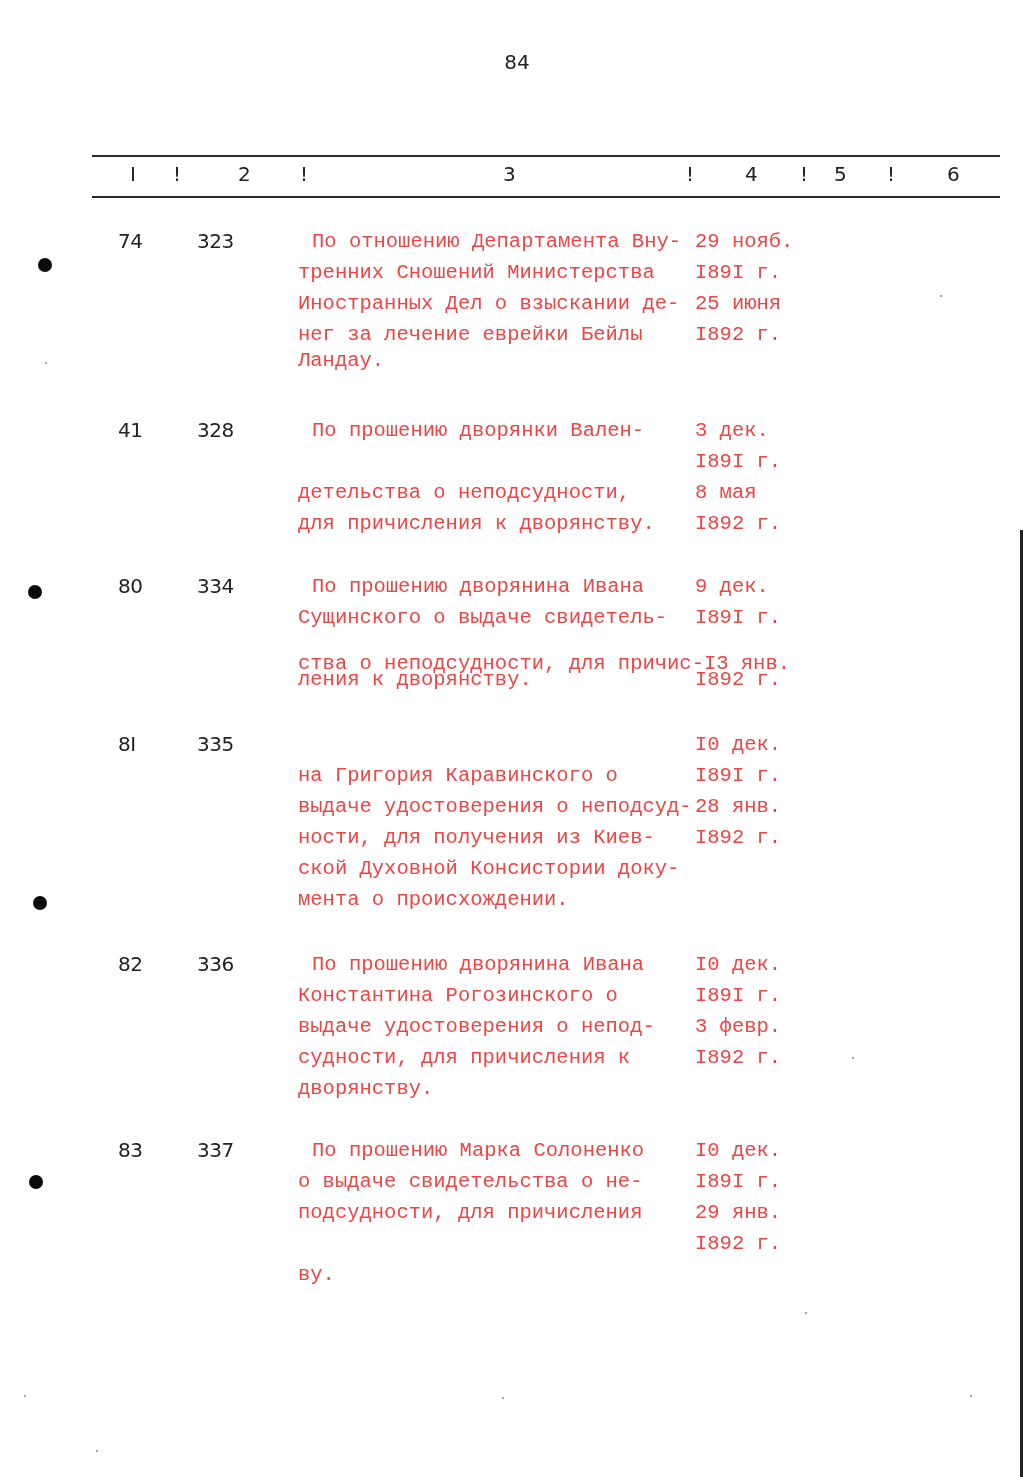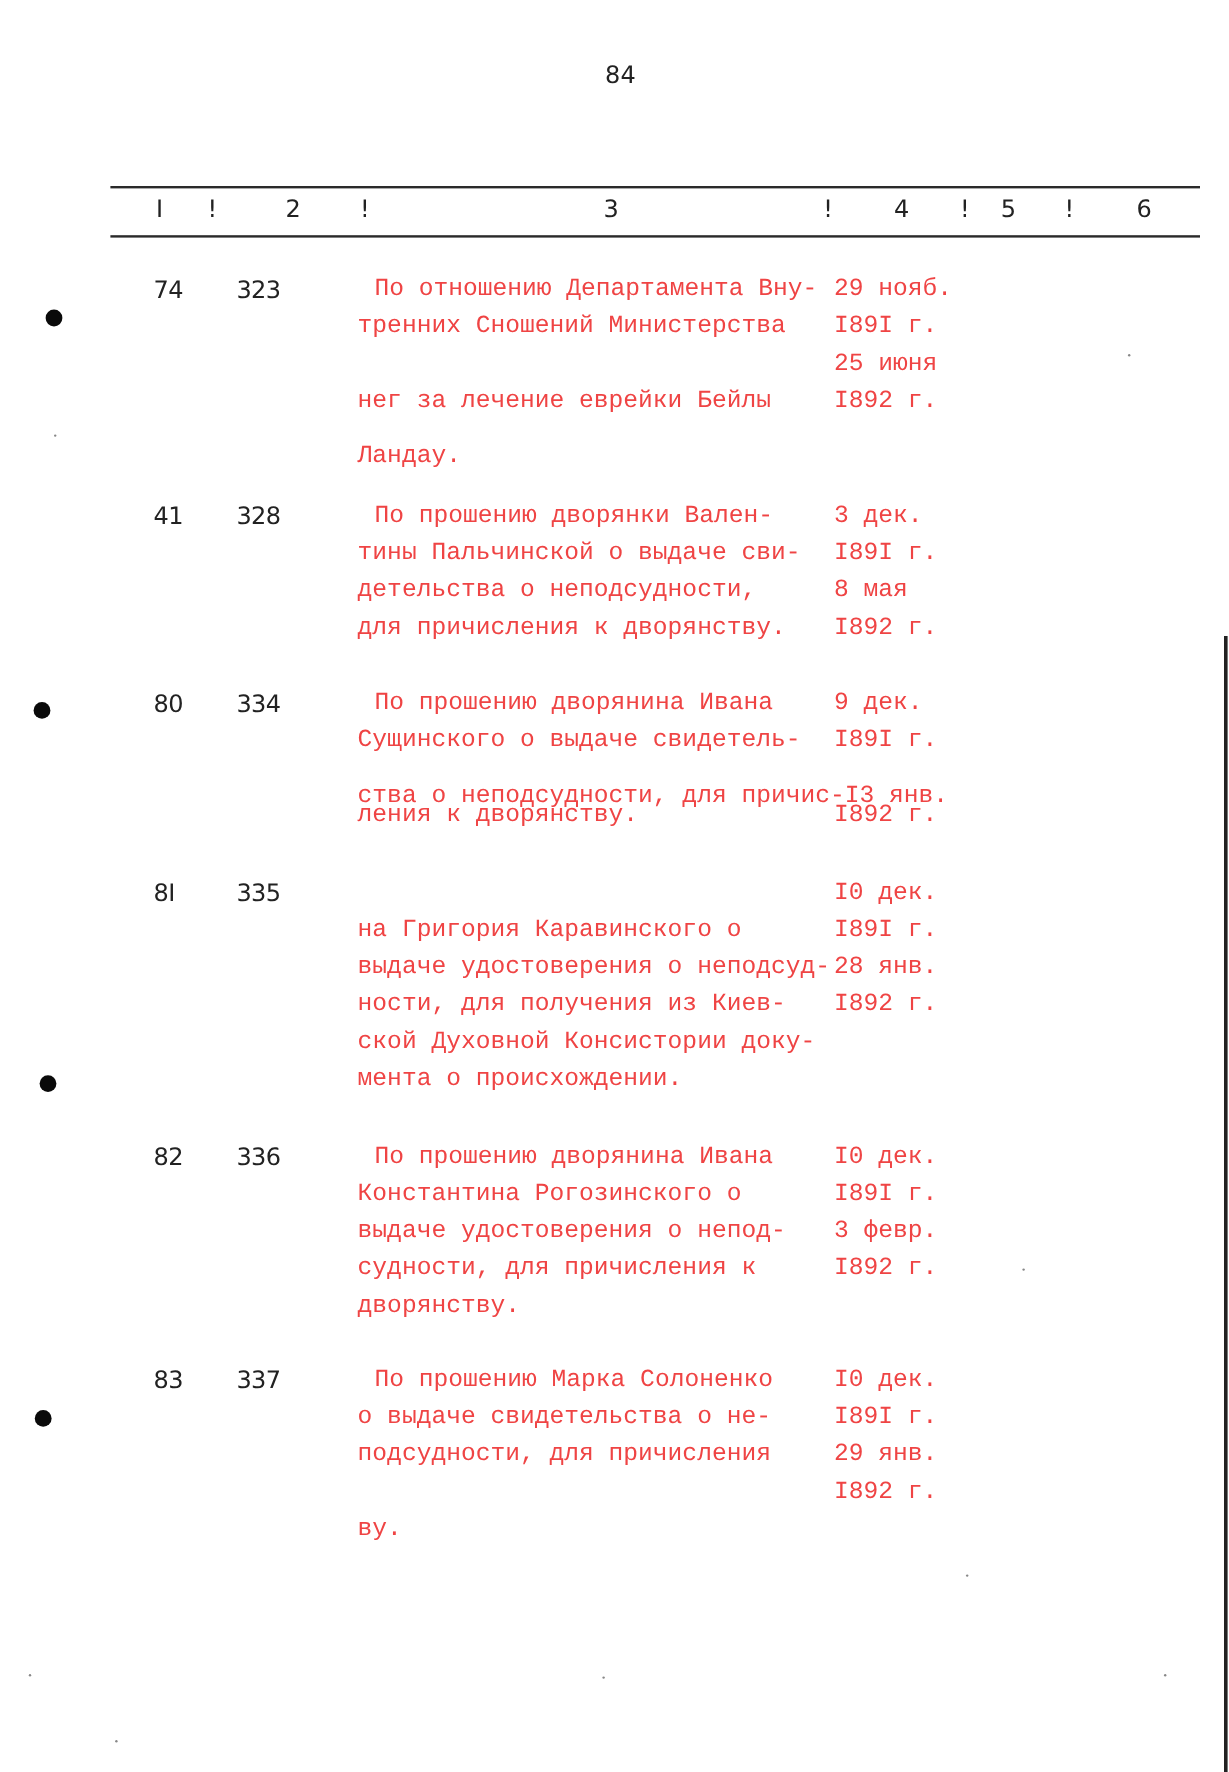--- a/index.html
+++ b/index.html
@@ -52,21 +52,21 @@
     }
     .entry .num1, .entry .num2 {
       position: absolute;
       top: 0;
       font-family: "DejaVu Sans", sans-serif;
       font-size: 20px;
       line-height: 31px;
       letter-spacing: -0.5px;
       color: #222;
     }
-    .entry .num1 { left: 128px; }
+    .entry .num1 { left: 118px; }
     .entry .num2 { left: 197px; }
 
     .line {
       position: absolute;
       left: 298px;
       height: 31px;
       width: 560px;
       font-size: 20.5px;
       line-height: 31px;
       white-space: pre;
@@ -118,29 +118,29 @@
 <div class="header-cell" style="left:834px">5</div>
 <div class="header-cell" style="left:887px">!</div>
 <div class="header-cell" style="left:947px">6</div>
 
 <div id="entries">
     <div class="entry" style="top: 226px;">
       <span class="num1">74</span>
       <span class="num2">323</span>
       <div class="line" style="top: 0px;"><span class="desc first">По отношению Департамента Вну-</span><span class="date" style="left: 397px;">29 нояб.</span></div>
       <div class="line" style="top: 31px;"><span class="desc">тренних Сношений Министерства</span><span class="date" style="left: 397px;">I89I г.</span></div>
-      <div class="line" style="top: 62px;"><span class="date" style="left: 397px;">25 июня</span></div>
+      <div class="line" style="top: 62px;"><span class="desc">Иностранных Дел о взыскании де-</span><span class="date" style="left: 397px;">25 июня</span></div>
       <div class="line" style="top: 93px;"><span class="desc">нег за лечение еврейки Бейлы</span><span class="date" style="left: 397px;">I892 г.</span></div>
-      <div class="line" style="top: 139px;"><span class="desc">Ландау.</span><span class="date" style="left: 397px;"></span></div>
+      <div class="line" style="top: 119px;"><span class="desc">Ландау.</span><span class="date" style="left: 397px;"></span></div>
     </div>
     <div class="entry" style="top: 415px;">
       <span class="num1">41</span>
       <span class="num2">328</span>
       <div class="line" style="top: 0px;"><span class="desc first">По прошению дворянки Вален-</span><span class="date" style="left: 397px;">3 дек.</span></div>
-      <div class="line" style="top: 31px;"><span class="desc">тины Пальчинской о выдаче сви-</span><span class="date" style="left: 397px;">I89I г.</span></div>
+      <div class="line" style="top: 31px;"><span class="date" style="left: 397px;">I89I г.</span></div>
       <div class="line" style="top: 62px;"><span class="desc">детельства о неподсудности,</span><span class="date" style="left: 397px;">8 мая</span></div>
       <div class="line" style="top: 93px;"><span class="desc">для причисления к дворянству.</span><span class="date" style="left: 397px;">I892 г.</span></div>
     </div>
     <div class="entry" style="top: 571px;">
       <span class="num1">80</span>
       <span class="num2">334</span>
       <div class="line" style="top: 0px;"><span class="desc first">По прошению дворянина Ивана</span><span class="date" style="left: 397px;">9 дек.</span></div>
       <div class="line" style="top: 31px;"><span class="desc">Сущинского о выдаче свидетель-</span><span class="date" style="left: 397px;">I89I г.</span></div>
       <div class="line" style="top: 62px; margin-top: 15px;"><span class="desc">ства о неподсудности, для причис-</span><span class="date" style="left: 405.9px;">I3 янв.</span></div>
       <div class="line" style="top: 93px;"><span class="desc">ления к дворянству.</span><span class="date" style="left: 397px;">I892 г.</span></div>

